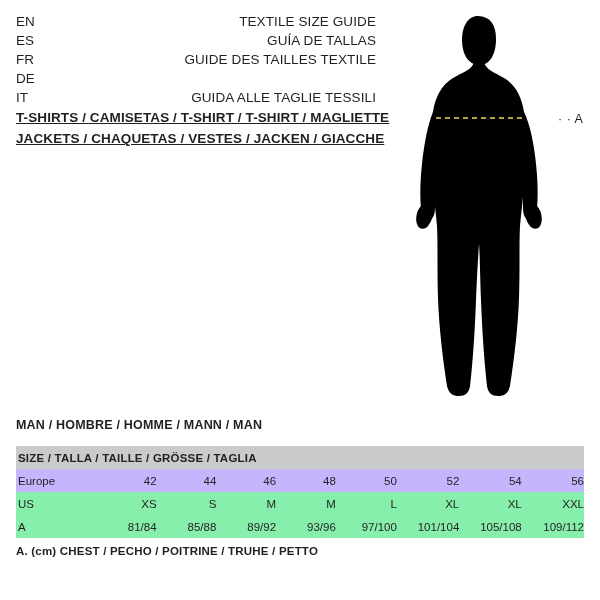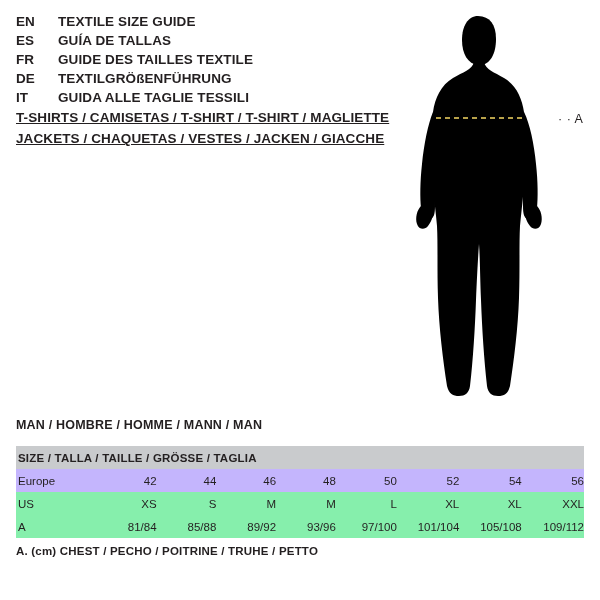--- a/index.html
+++ b/index.html
@@ -21,36 +21,36 @@
     width: 600px;
     height: 600px;
   }
 
   
   .legend {
     position: absolute;
     top: 14px;
     left: 16px;
     width: 360px;
-    font-weight: bold;
   }
   .legend-row {
     display: flex;
     align-items: baseline;
     height: 19px;
     font-size: 13.5px;
     letter-spacing: 0.1px;
   }
   .legend-code {
     width: 42px;
     flex: 0 0 42px;
   }
   .legend-text {
     flex: 1 1 auto;
     white-space: nowrap;
+    text-align: right;
   }
 
   
   .garments {
     position: absolute;
     top: 110px;
     left: 16px;
     width: 400px;
   }
   .garment-line {
@@ -146,21 +146,20 @@
     <div class="legend-row">
       <span class="legend-code">ES</span>
       <span class="legend-text">GUÍA DE TALLAS</span>
     </div>
     <div class="legend-row">
       <span class="legend-code">FR</span>
       <span class="legend-text">GUIDE DES TAILLES TEXTILE</span>
     </div>
     <div class="legend-row">
       <span class="legend-code">DE</span>
-      <span class="legend-text">TEXTILGRÖßENFÜHRUNG</span>
     </div>
     <div class="legend-row">
       <span class="legend-code">IT</span>
       <span class="legend-text">GUIDA ALLE TAGLIE TESSILI</span>
     </div>
   </div>
 
   <div class="garments">
     <div class="garment-line">T-SHIRTS / CAMISETAS / T-SHIRT / T-SHIRT / MAGLIETTE</div>
     <div class="garment-line">JACKETS / CHAQUETAS / VESTES / JACKEN / GIACCHE</div>

